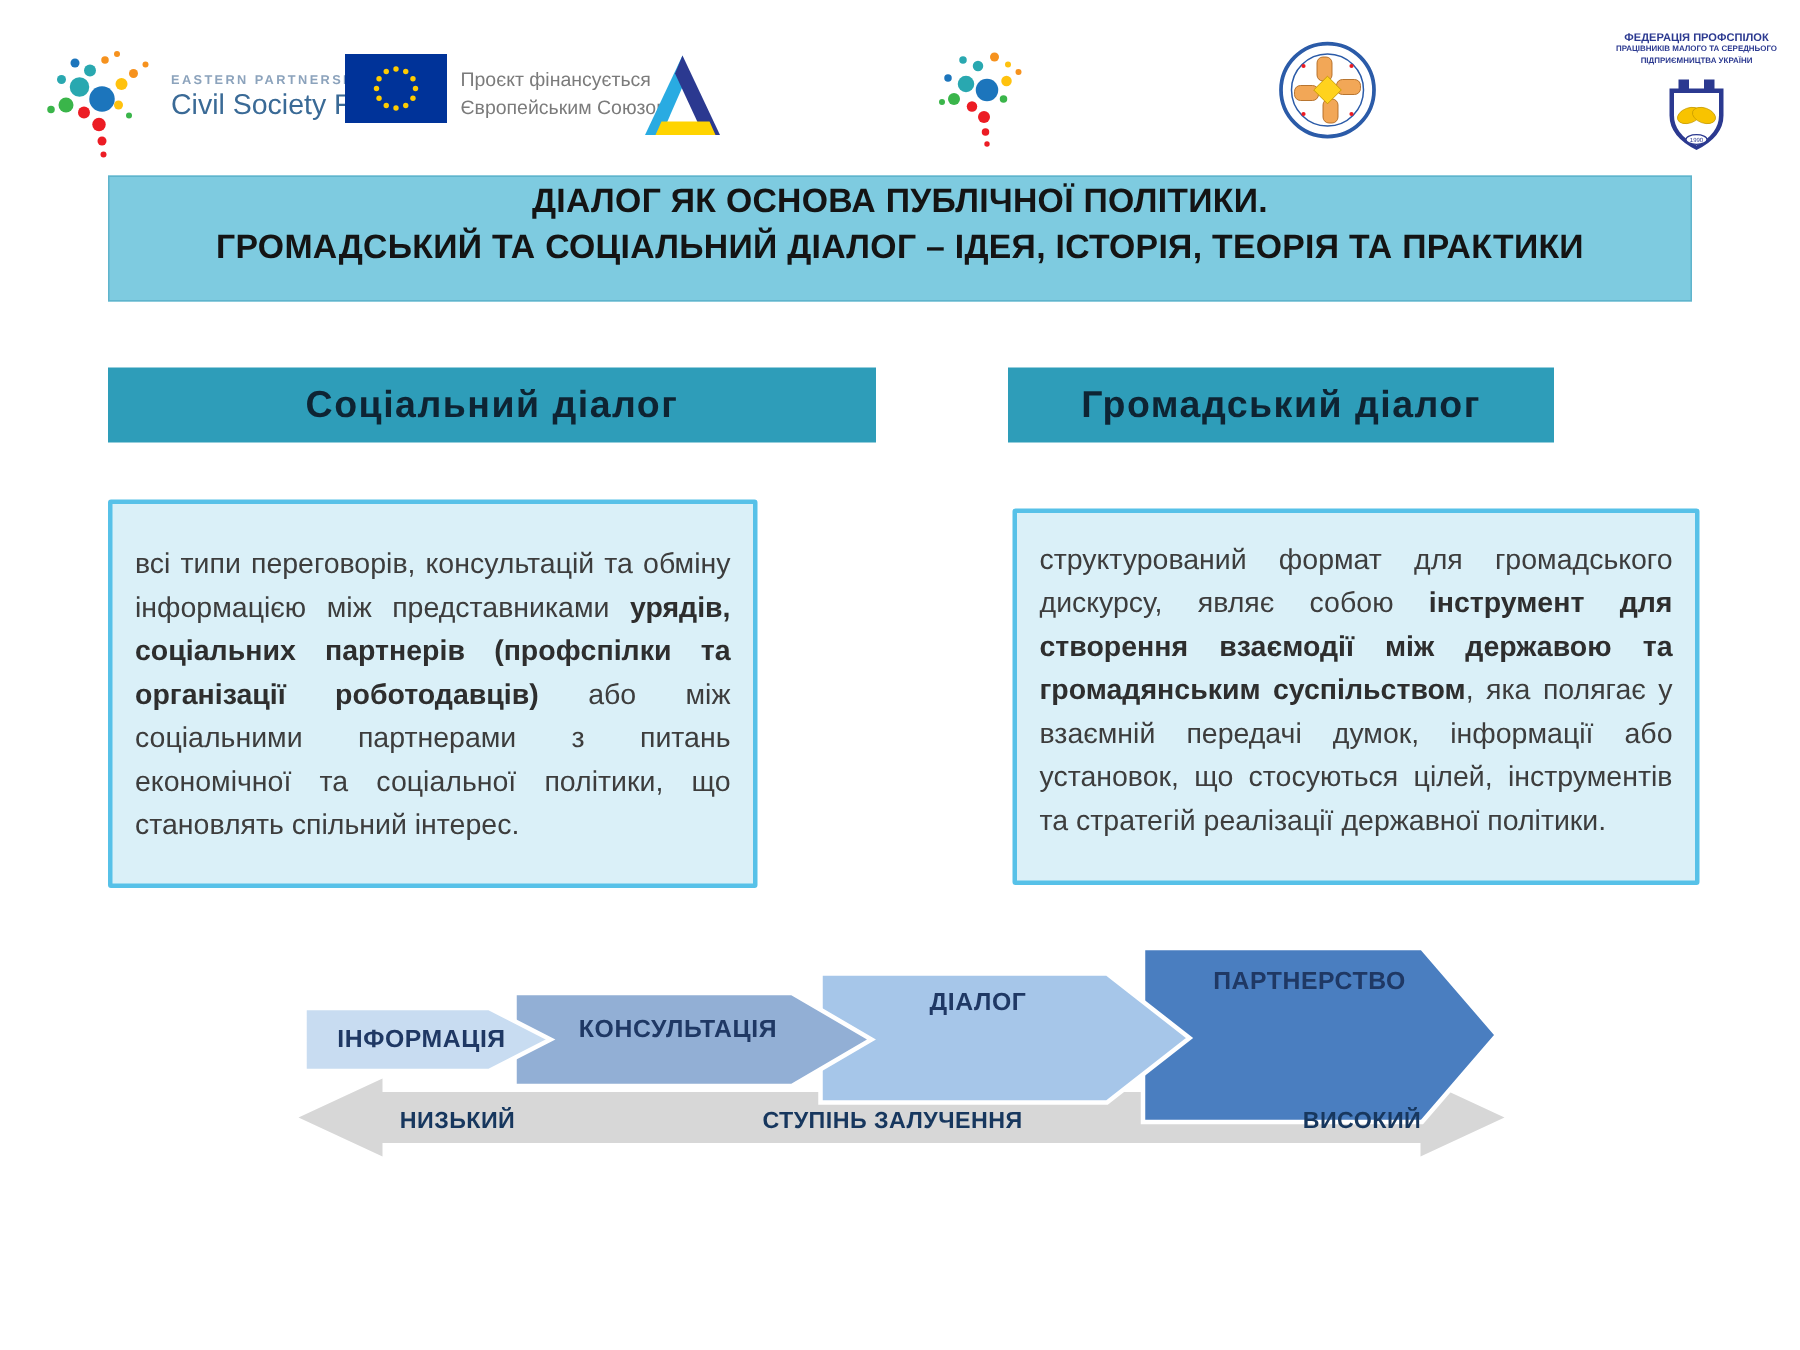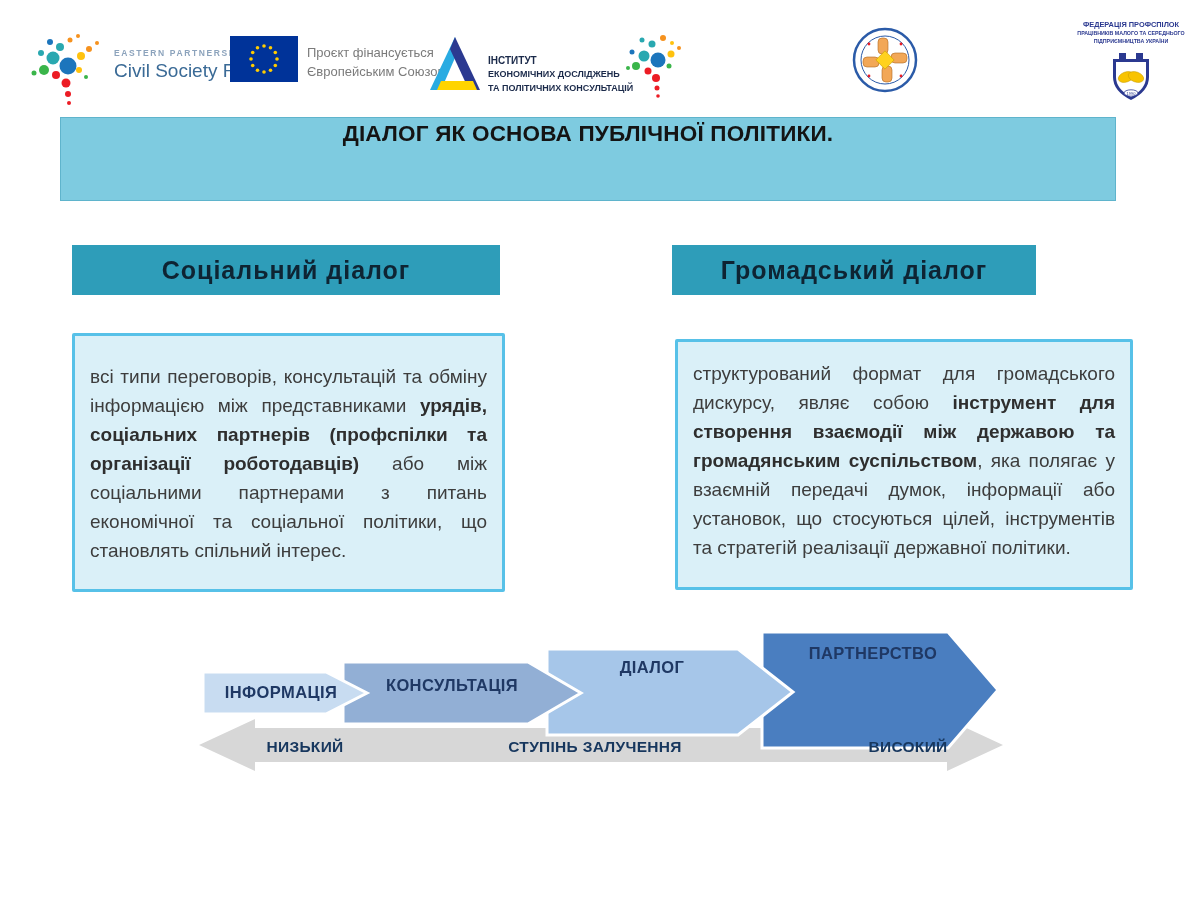--- a/index.html
+++ b/index.html
@@ -22,33 +22,33 @@
   .unp-text{margin-left:6px;padding-top:9px;}
   .unp-navy{font-size:10px;font-weight:700;color:#1B75BC;line-height:1.45;}
   .unp-teal{font-size:6.8px;color:#2AA8B2;line-height:1.5;margin-top:6px;border-top:1px solid #bcd6e8;padding-top:5px;}
   .khk-text{margin-left:8px;padding-top:13px;font-size:11.5px;color:#3a3a3a;line-height:1.6;}
   .fed{width:118px;display:flex;flex-direction:column;align-items:center;text-align:center;color:#2B3990;}
   .fed-line1{font-size:7.4px;font-weight:700;line-height:1.4;}
   .fed-rest{font-size:5.3px;font-weight:700;line-height:1.4;}
 
   
   .banner{
-    left:60px;top:117px;width:1056px;height:84px;box-sizing:border-box;
+    left:72px;top:117px;width:1056px;height:84px;box-sizing:border-box;
     background:#7ECBE0;border:1px solid #5FB4CC;
     display:flex;flex-direction:column;justify-content:flex-start;align-items:center;
     text-align:center;font-size:22.5px;font-weight:600;color:#141414;line-height:31px;
     letter-spacing:0.2px;
   }
 
   
   .col-header{
     height:50px;background:#2E9DB9;display:flex;align-items:center;justify-content:center;
     font-size:25px;font-weight:700;color:#0E2433;letter-spacing:1px;
   }
-  .col-header.left{left:72px;top:245px;width:428px;}
+  .col-header.left{left:72px;top:245px;width:512px;}
   .col-header.right{left:672px;top:245px;width:364px;}
 
   
   .def-box{
     box-sizing:border-box;background:#DAF0F8;border:3px solid #57C1E8;border-radius:2px;
     font-size:19px;line-height:29px;color:#3D3D3D;text-align:justify;
   }
   .def-box.left{left:72px;top:333px;width:433px;height:259px;padding:26px 15px 0 15px;}
   .def-box.right{left:675px;top:339px;width:458px;height:251px;padding:17px 15px 0 15px;}
   .seg-b{font-weight:700;color:#2e2e2e;}
@@ -114,25 +114,20 @@
     <div>Європейським Союзом</div>
   </div>
 </div>
 
 <div class="abs logo" style="left:428px;top:34px;">
   <svg width="54" height="57" viewBox="0 0 54 57">
     <polygon points="27,3 2,56 13,56 30,17" fill="#29ABE2"></polygon>
     <polygon points="27,3 52,56 41,56 22,15" fill="#2B3990"></polygon>
     <polygon points="13,47 45,47 49,56 9,56" fill="#FFD400"></polygon>
   </svg>
-  <div class="inst-text">
-    <div class="inst-line1">ІНСТИТУТ</div>
-    <div class="inst-rest">ЕКОНОМІЧНИХ ДОСЛІДЖЕНЬ</div>
-    <div class="inst-rest">ТА ПОЛІТИЧНИХ КОНСУЛЬТАЦІЙ</div>
-  </div>
 </div>
 
 <div class="abs logo" style="left:622px;top:30px;">
   <svg width="62" height="70" viewBox="0 0 62 70">
     <circle cx="20" cy="10" r="2.5" fill="#29A8B0"></circle>
     <circle cx="30" cy="14" r="3.5" fill="#29A8B0"></circle>
     <circle cx="41" cy="8" r="3" fill="#F6921E"></circle>
     <circle cx="50" cy="13" r="2" fill="#FFC20E"></circle>
     <circle cx="10" cy="22" r="2.5" fill="#1C75BC"></circle>
     <circle cx="22" cy="26" r="5.5" fill="#29A8B0"></circle>
@@ -180,20 +175,21 @@
       <ellipse cx="20" cy="30" rx="8" ry="5" transform="rotate(-20 20 30)"></ellipse>
       <ellipse cx="30" cy="30" rx="8" ry="5" transform="rotate(20 30 30)"></ellipse>
     </g>
     <ellipse cx="25" cy="46" rx="7" ry="3.2" fill="#ffffff" stroke="#2B3990" stroke-width="0.8"></ellipse>
     <text x="25" y="47.6" text-anchor="middle" font-size="4" fill="#2B3990">1990</text>
   </svg>
 </div>
 
 <div class="abs banner">
   <div>ДІАЛОГ ЯК ОСНОВА ПУБЛІЧНОЇ ПОЛІТИКИ.</div>
+  <div>ГРОМАДСЬКИЙ ТА СОЦІАЛЬНИЙ ДІАЛОГ –  ІДЕЯ, ІСТОРІЯ, ТЕОРІЯ ТА ПРАКТИКИ</div>
 </div>
 
 <div class="abs col-header left">
   <span>Соціальний діалог</span>
 </div>
 <div class="abs col-header right">
   <span>Громадський діалог</span>
 </div>
 
 <div class="abs def-box left"><span>всі типи переговорів, консультацій та обміну інформацією між представниками </span><span class="seg-b">урядів, соціальних партнерів (профспілки та організації роботодавців)</span><span> або між соціальними партнерами з питань економічної та соціальної політики, що становлять спільний інтерес.</span></div>

